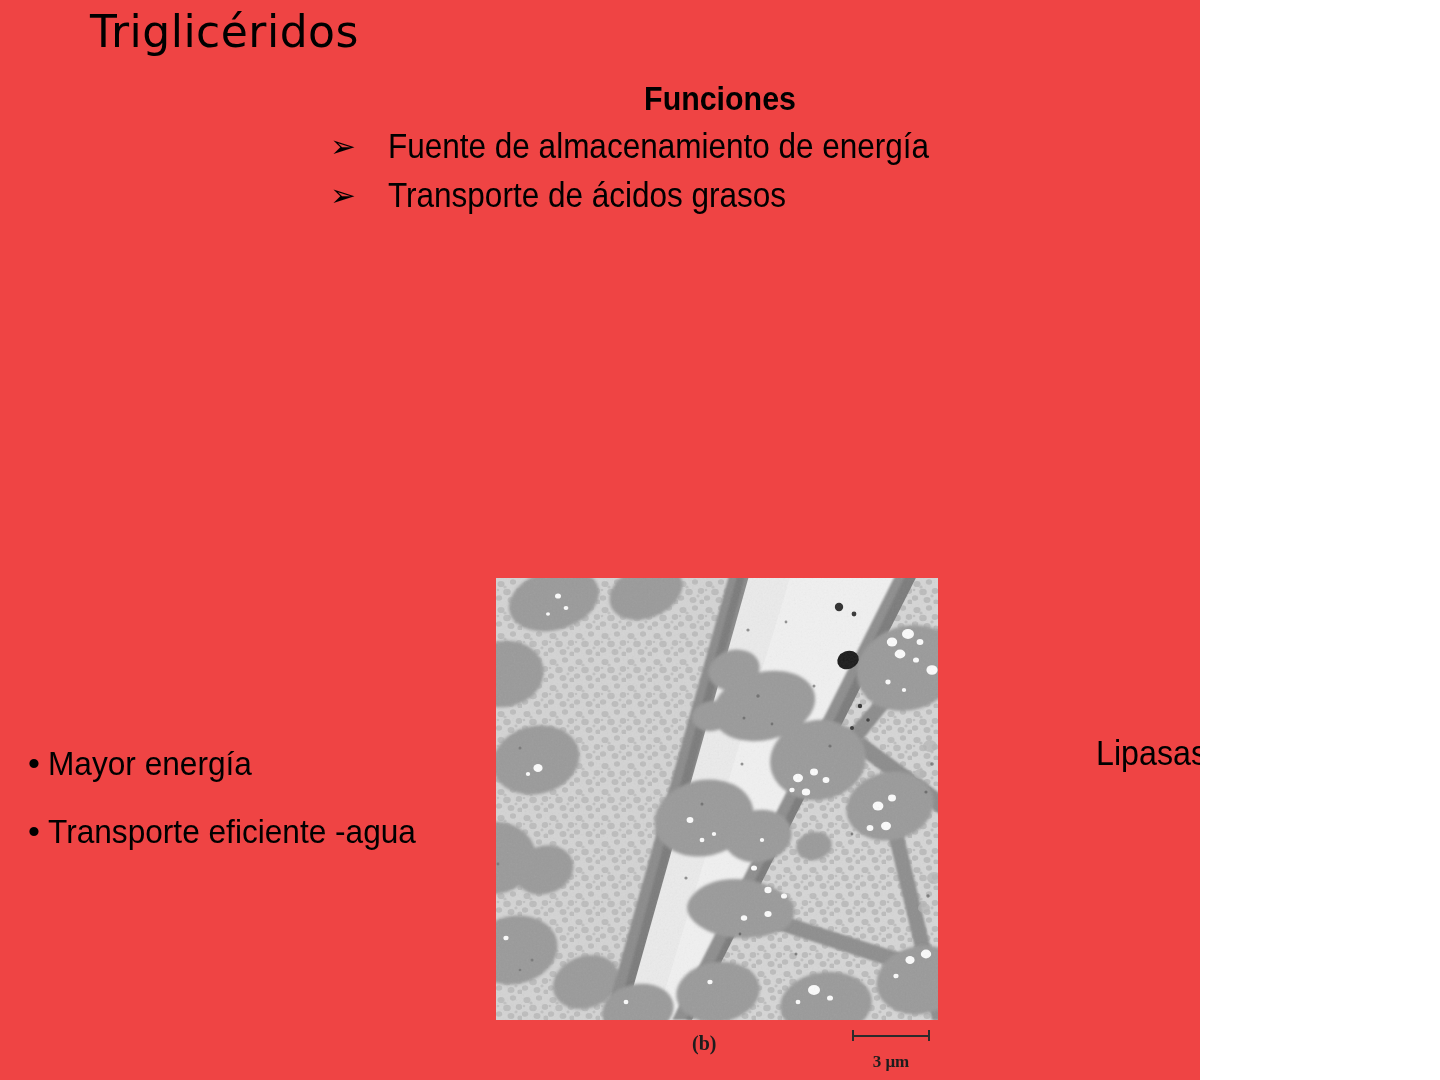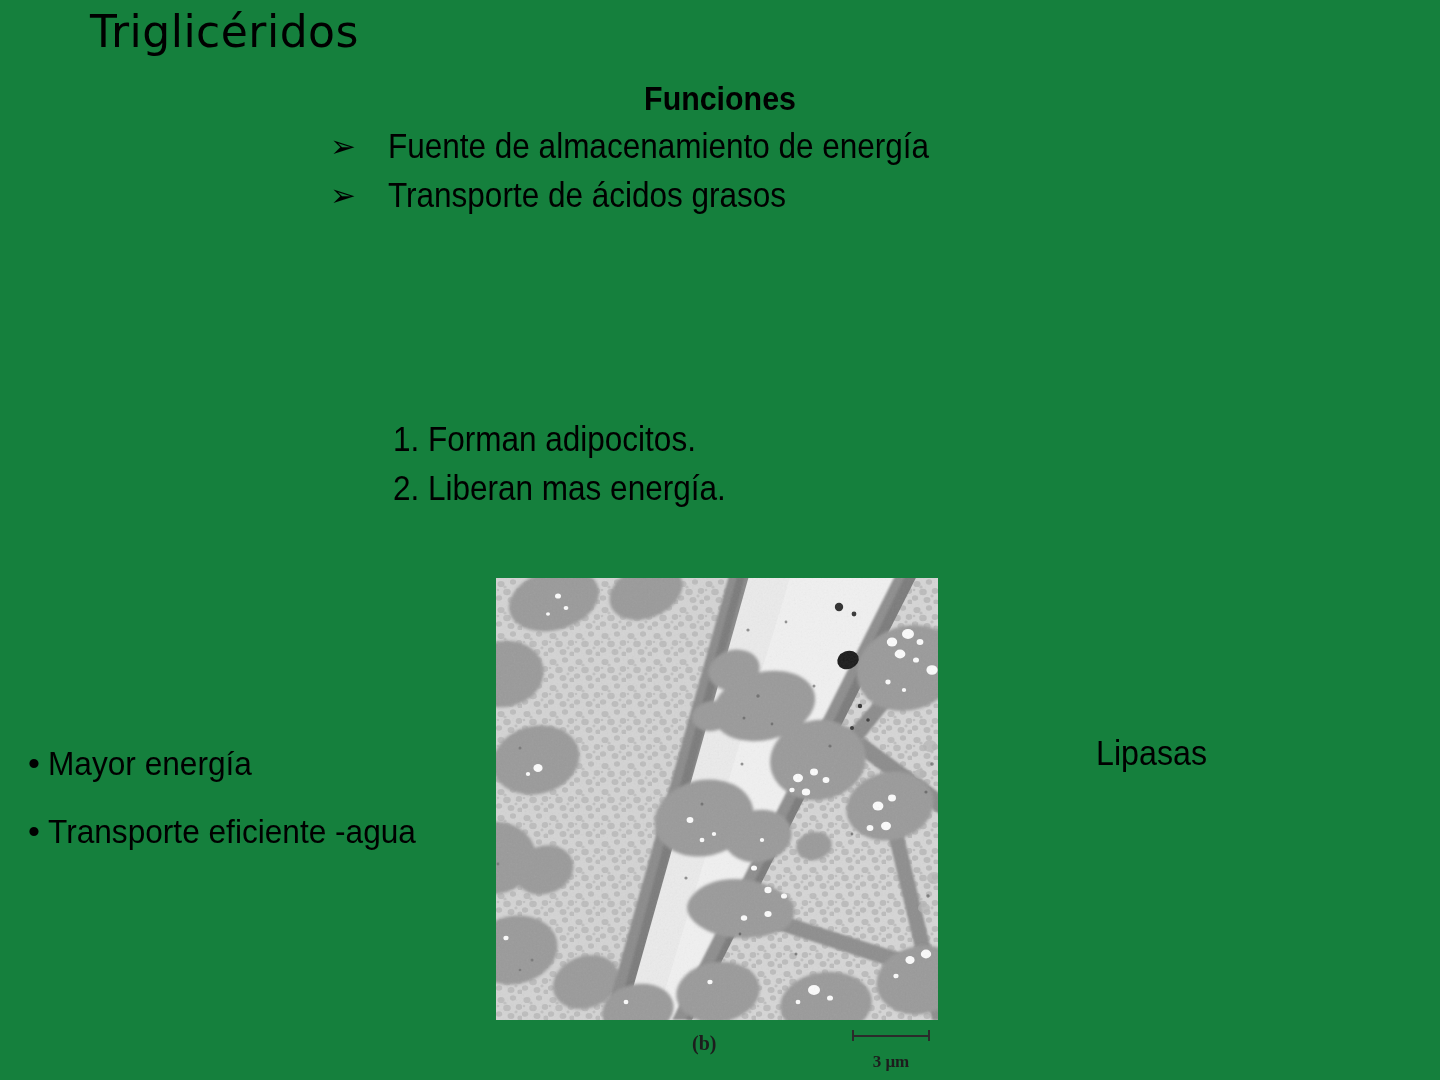--- a/index.html
+++ b/index.html
@@ -5,23 +5,23 @@
   html, body {
     margin: 0;
     padding: 0;
     background: #ffffff;
   }
   body {
     font-family: "Liberation Sans", sans-serif;
   }
   #slide {
     position: relative;
-    width: 1440px;
+    width: 1200px;
     height: 1080px;
-    background: #15803d;
+    background: #ef4444;
     overflow: hidden;
   }
 
   
   #slide-title {
     position: absolute;
     left: 90px;
     top: 6px;
     font-family: "DejaVu Sans", sans-serif;
     font-size: 44px;
@@ -231,24 +231,20 @@
       <span class="arrow-glyph">➢</span>
       <span class="arrow-text">Fuente de almacenamiento de energía</span>
     </div>
     <div class="arrow-row">
       <span class="arrow-glyph">➢</span>
       <span class="arrow-text">Transporte de ácidos grasos</span>
     </div>
   </div>
 
 
-  <div id="num-list">
-    <div class="num-line">1. Forman adipocitos.</div>
-    <div class="num-line">2. Liberan mas energía.</div>
-  </div>
 
   <div id="left-bullets">
     <div class="lb-row">
       <span class="lb-dot">•</span>
       <span class="lb-text">Mayor energía</span>
     </div>
     <div class="lb-row">
       <span class="lb-dot">•</span>
       <span class="lb-text">Transporte eficiente -agua</span>
     </div>

